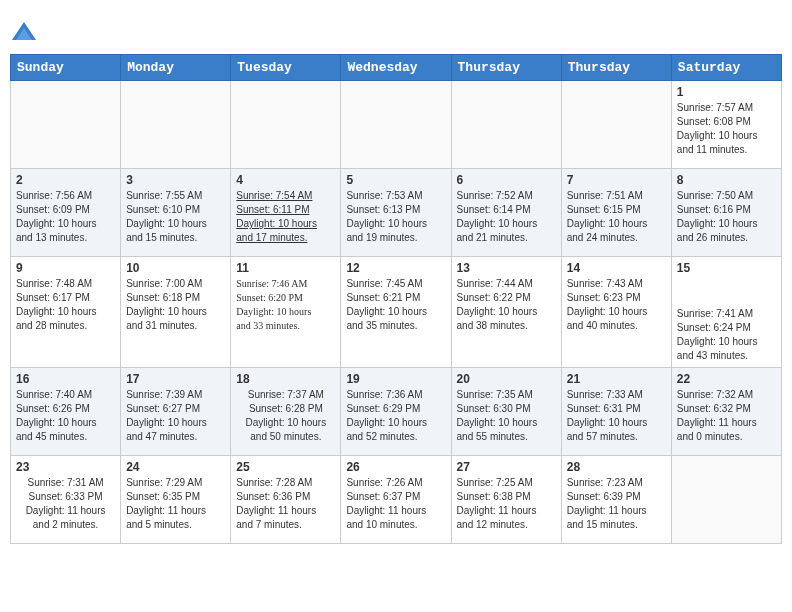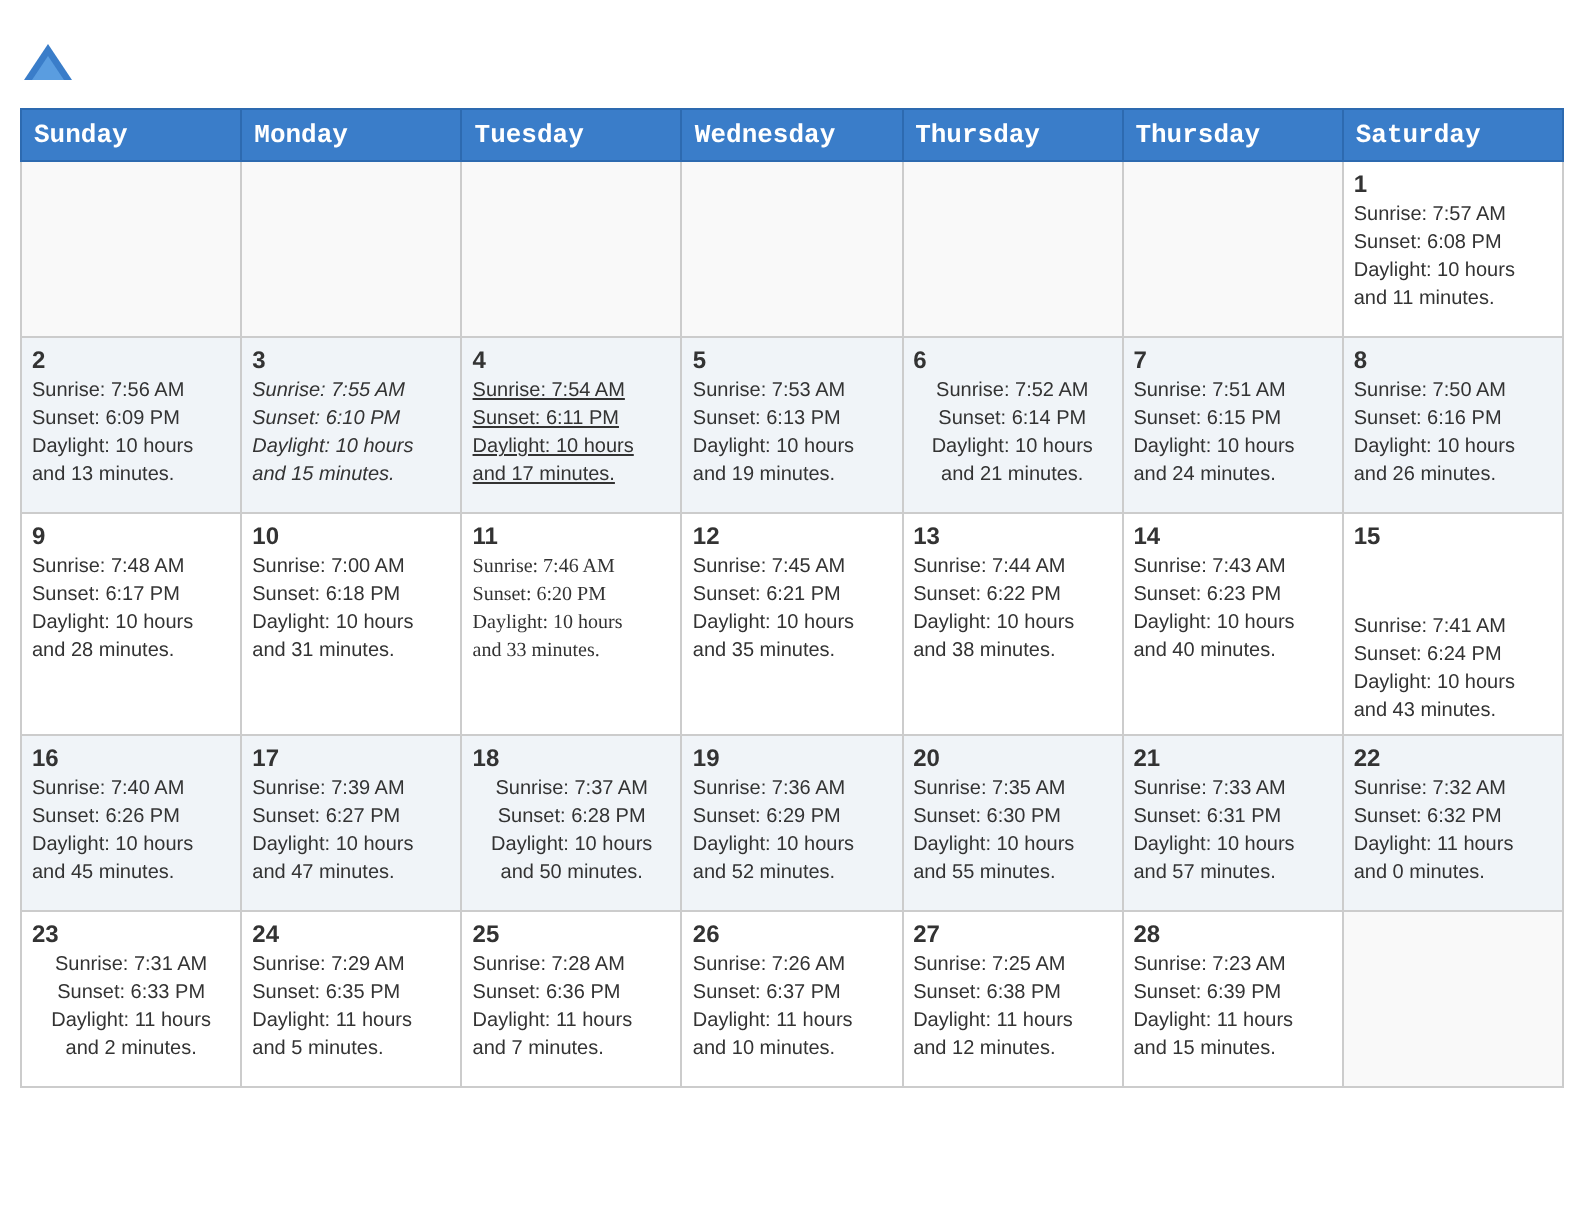--- a/index.html
+++ b/index.html
@@ -149,42 +149,42 @@
       <tr class="row-shaded">
         <td>
           <span class="day-num">2</span>
           <div class="day-info" style="white-space: pre-line;">Sunrise: 7:56 AM
 Sunset: 6:09 PM
 Daylight: 10 hours
 and 13 minutes.</div>
         </td>
         <td>
           <span class="day-num">3</span>
-          <div class="day-info" style="white-space: pre-line; font-style: italic;">Sunrise: 7:55 AM
+          <div class="day-info" style="white-space: pre-line;">Sunrise: 7:55 AM
 Sunset: 6:10 PM
 Daylight: 10 hours
 and 15 minutes.</div>
         </td>
         <td>
           <span class="day-num">4</span>
           <div class="day-info" style="white-space: pre-line; text-decoration: underline;">Sunrise: 7:54 AM
 Sunset: 6:11 PM
 Daylight: 10 hours
 and 17 minutes.</div>
         </td>
         <td>
           <span class="day-num">5</span>
           <div class="day-info" style="white-space: pre-line;">Sunrise: 7:53 AM
 Sunset: 6:13 PM
 Daylight: 10 hours
 and 19 minutes.</div>
         </td>
         <td>
           <span class="day-num">6</span>
-          <div class="day-info" style="white-space: pre-line; text-align: center;">Sunrise: 7:52 AM
+          <div class="day-info" style="white-space: pre-line;">Sunrise: 7:52 AM
 Sunset: 6:14 PM
 Daylight: 10 hours
 and 21 minutes.</div>
         </td>
         <td>
           <span class="day-num">7</span>
           <div class="day-info" style="white-space: pre-line;">Sunrise: 7:51 AM
 Sunset: 6:15 PM
 Daylight: 10 hours
 and 24 minutes.</div>

